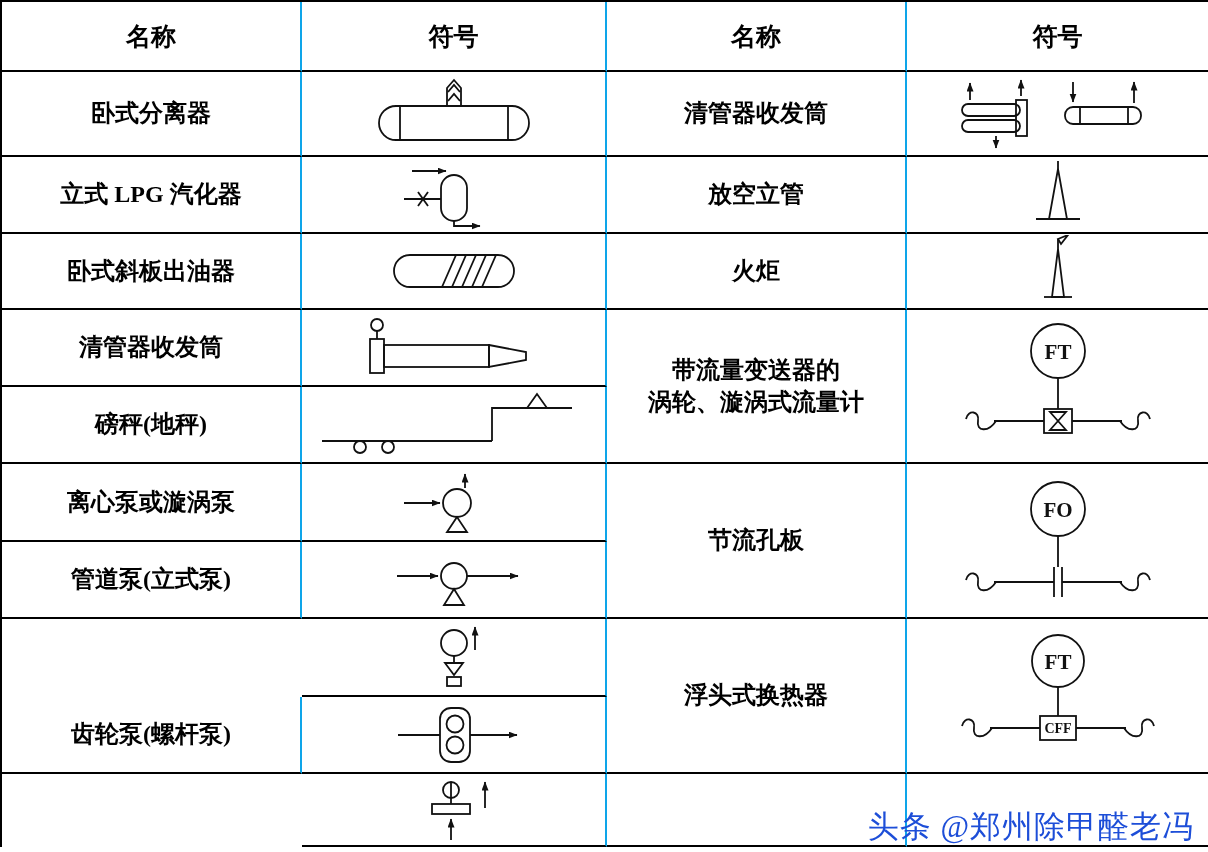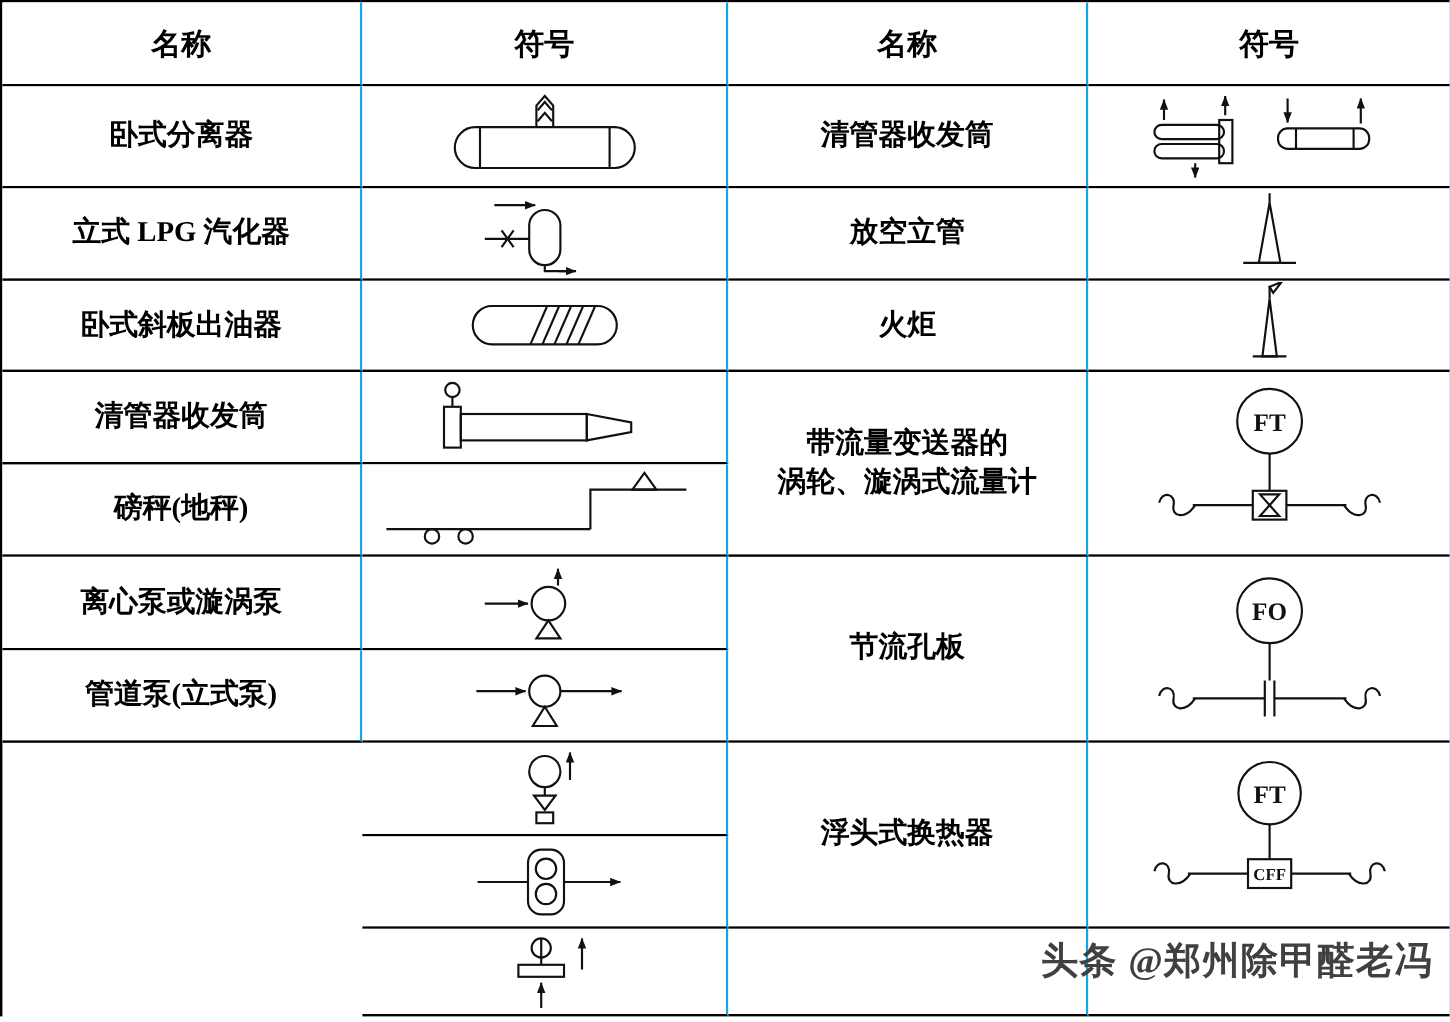--- a/index.html
+++ b/index.html
@@ -10,22 +10,22 @@
        grid-template-rows:70px 85px 77px 76px 77px 77px 78px 77px 78px 77px 73px;
        border-top:2px solid #000;border-left:2px solid #000;background:#fff;}
   .c{border-right:2px solid #0ea5e9;border-bottom:2px solid #000;box-sizing:border-box;
      display:flex;flex-direction:column;align-items:center;justify-content:center;
      overflow:hidden;background:#fff;font-weight:bold;}
   .name{font-size:24px;color:#000;line-height:1.35;text-align:left;white-space:nowrap;}
   .hdr{font-size:25px;color:#000;}
   .sym svg{display:block;}
   .ln{stroke:#111;stroke-width:1.8;fill:none;stroke-linecap:butt;stroke-linejoin:miter;}
   svg text{fill:#111;font-family:"Liberation Serif","DejaVu Serif",serif;}
-  .wm{position:absolute;right:14px;bottom:30px;font-size:31px;font-weight:700;
-      color:#404040;letter-spacing:1px;z-index:5;}
+  .wm{position:absolute;right:14px;bottom:4px;font-size:31px;font-weight:400;
+      color:#1d4ed8;letter-spacing:1px;z-index:5;}
 </style>
 </head>
 <body>
 
 <svg width="0" height="0" style="position:absolute" aria-hidden="true">
   <defs>
     <marker id="ah" markerWidth="10" markerHeight="8" refX="8.5" refY="3.5" orient="auto" markerUnits="userSpaceOnUse">
       <path d="M0,0 L9,3.5 L0,7 Z" fill="#111"></path>
     </marker>
   </defs>
@@ -59,20 +59,23 @@
       <div class="name">磅秤(地秤)</div>
     </div>
   <div class="c" style="grid-area:5/1">
       <div class="name">清管器收发筒</div>
     </div>
   <div class="c" style="grid-area:7/1">
       <div class="name">离心泵或漩涡泵</div>
     </div>
   <div class="c" style="grid-area:8/1">
       <div class="name">管道泵(立式泵)</div>
+    </div>
+  <div class="c" style="grid-area:10/1">
+      <div class="name">齿轮泵(螺杆泵)</div>
     </div>
 
   <div class="c sym" style="grid-area:2/2">
     <svg width="300" height="80" viewBox="0 0 300 80">
       <rect class="ln" x="75" y="32" width="150" height="34" rx="17"></rect>
       <line class="ln" x1="96" y1="32" x2="96" y2="66"></line>
       <line class="ln" x1="204" y1="32" x2="204" y2="66"></line>
       <path class="ln" d="M143,32 V14 L150,6 L157,14 V32"></path>
       <polyline class="ln" points="144,27 150,20 156,27"></polyline>
       <polyline class="ln" points="144,18 150,11 156,18"></polyline>

